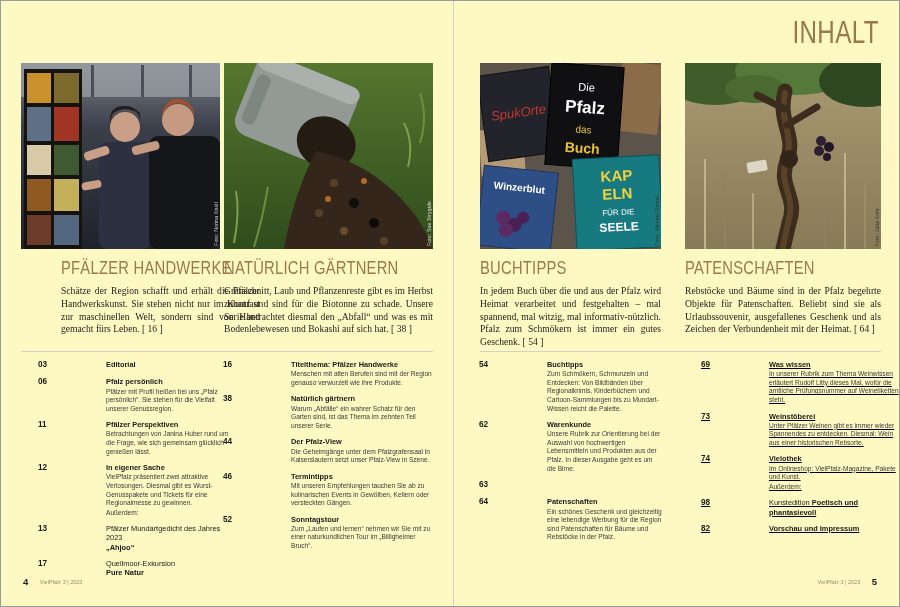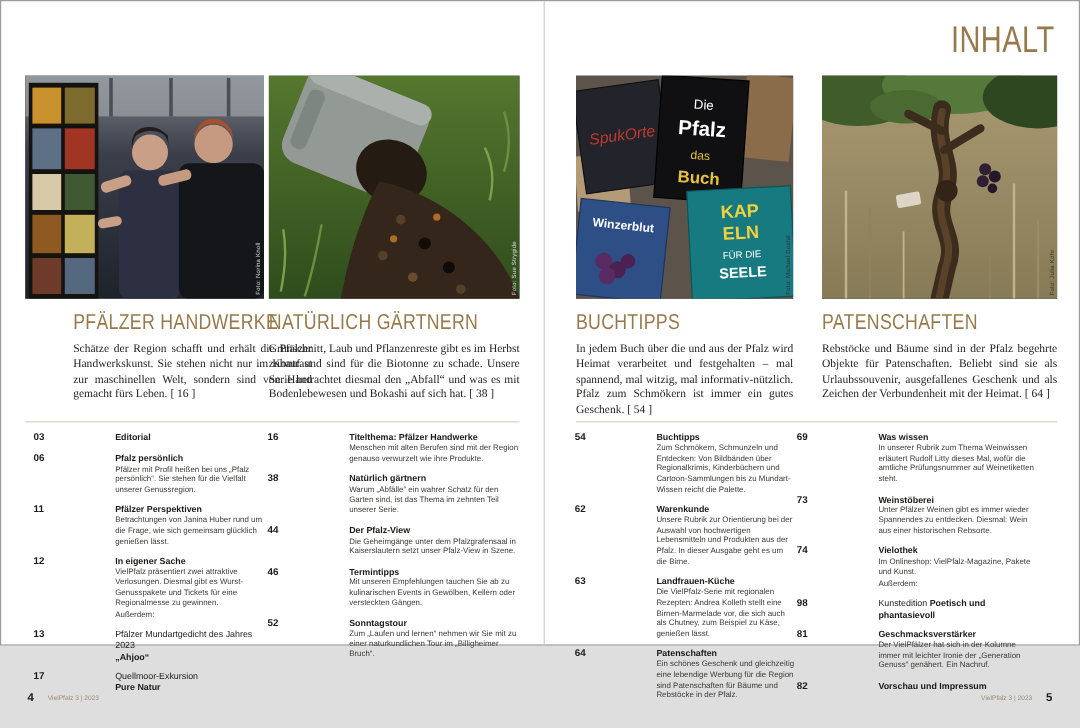--- a/index.html
+++ b/index.html
@@ -1,16 +1,16 @@
 <!DOCTYPE html>
 <html><head>
 <meta charset="utf-8">
 <style>
   html,body{margin:0;padding:0;width:900px;height:607px;overflow:hidden;background:#dedede;}
-  .spread{position:absolute;left:0;top:0;width:900px;height:538px;background:#ffffff;
+  .spread{position:absolute;left:0;top:0;width:900px;height:607px;background:#fef9c3;
           border:1px solid #9c9c9c;box-sizing:border-box;font-family:"Liberation Sans",sans-serif;}
   .gutter{position:absolute;left:452px;top:0;bottom:0;width:1px;background:#cfcfcd;}
   .inhalt{position:absolute;top:16px;right:20px;font-size:31px;line-height:1;color:#97794b;
           letter-spacing:.5px;transform:scaleX(.78);transform-origin:100% 50%;font-weight:400;}
   .photo{position:absolute;top:62px;height:186px;overflow:hidden;background:#444;}
   .photo svg{display:block;width:100%;height:100%;}
   #photo0{left:20px;width:199px;}
   #photo1{left:223px;width:209px;}
   #photo2{left:479px;width:181px;}
   #photo3{left:684px;width:196px;}
@@ -20,22 +20,22 @@
   .section{position:absolute;top:258px;}
   #sec0{left:20px;width:199px;margin-left:40px;} #sec1{left:223px;width:209px;}
   #sec2{left:479px;width:181px;} #sec3{left:684px;width:196px;}
   .sec-head{font-size:18px;line-height:1.05;color:#97794b;white-space:nowrap;
             transform:scaleX(.82);transform-origin:0 50%;font-weight:400;letter-spacing:.3px;}
   .sec-intro{margin-top:7px;font-family:"Liberation Serif",serif;font-size:9.6px;line-height:1.34;
              text-align:justify;color:#26231f;}
   .rule{position:absolute;top:350px;height:1px;background:#d9d0c2;}
   #rule-left{left:20px;width:412px;} #rule-right{left:479px;width:401px;}
   .toc-col{position:absolute;top:359px;}
-  #col0{left:27px;width:200px;} #col1{left:222px;width:211px;}
-  #col2{left:478px;width:183px;} #col3{left:663px;width:198px;}
+  #col0{left:37px;width:200px;} #col1{left:222px;width:211px;}
+  #col2{left:478px;width:183px;} #col3{left:700px;width:198px;text-decoration:underline;}
   .entry{display:flex;margin-bottom:7px;color:#1a1a18;}
   .entry .num{flex:0 0 29px;font-weight:bold;font-size:8.2px;line-height:1.25;}
   .entry .ebody{flex:1;font-size:7.4px;line-height:1.25;padding-left:39px;}
   .t-bold{font-weight:bold;font-size:7.4px;}
   .t-plain{font-size:7.4px;}
   .desc{font-size:6.6px;line-height:1.3;color:#3a3a38;margin-top:1px;}
   .footer{position:absolute;top:575px;font-size:9px;}
   .pageno{font-weight:bold;color:#1a1a18;font-size:9.5px;display:inline-block;}
   .issue{font-size:5.5px;color:#9a8a6d;display:inline-block;margin:0 9px;position:relative;top:-1px;}
   #footer-left{left:22px;} #footer-right{right:22px;}
@@ -312,24 +312,20 @@
       </div>
       <div class="entry">
         <div class="num">62</div>
         <div class="ebody">
           <div><span class="t-bold">Warenkunde</span></div>
           <div class="desc">Unsere Rubrik zur Orientierung bei der Auswahl von hochwertigen Lebensmitteln und Produkten aus der Pfalz. In dieser Ausgabe geht es um die Birne.</div>
         </div>
       </div>
       <div class="entry">
         <div class="num">63</div>
-        <div class="ebody">
-          <div><span class="t-bold">Landfrauen-Küche</span></div>
-          <div class="desc">Die VielPfalz-Serie mit regionalen Rezepten: Andrea Kolleth stellt eine Birnen-Marmelade vor, die sich auch als Chutney, zum Beispiel zu Käse, genießen lässt.</div>
-        </div>
       </div>
       <div class="entry">
         <div class="num">64</div>
         <div class="ebody">
           <div><span class="t-bold">Patenschaften</span></div>
           <div class="desc">Ein schönes Geschenk und gleichzeitig eine lebendige Werbung für die Region sind Patenschaften für Bäume und Rebstöcke in der Pfalz.</div>
         </div>
       </div>
     </div>
   <div class="toc-col" id="col3">
@@ -355,27 +351,20 @@
           <div class="desc">Außerdem:</div>
         </div>
       </div>
       <div class="entry">
         <div class="num">98</div>
         <div class="ebody">
           <div><span class="t-plain">Kunstedition </span><span class="t-bold">Poetisch und phantasievoll</span></div>
         </div>
       </div>
       <div class="entry">
-        <div class="num">81</div>
-        <div class="ebody">
-          <div><span class="t-bold">Geschmacksverstärker</span></div>
-          <div class="desc">Der VielPfälzer hat sich in der Kolumne immer mit leichter Ironie der „Generation Genuss“ genähert. Ein Nachruf.</div>
-        </div>
-      </div>
-      <div class="entry">
         <div class="num">82</div>
         <div class="ebody">
           <div><span class="t-bold">Vorschau und Impressum</span></div>
         </div>
       </div>
     </div>
 
   <div class="gutter"></div>
 
   <div class="footer" id="footer-left">

